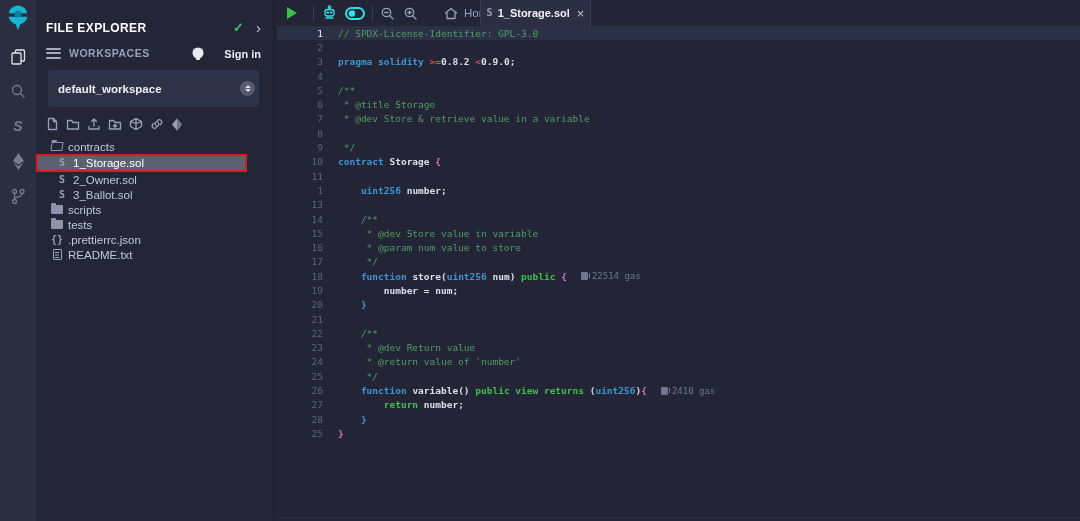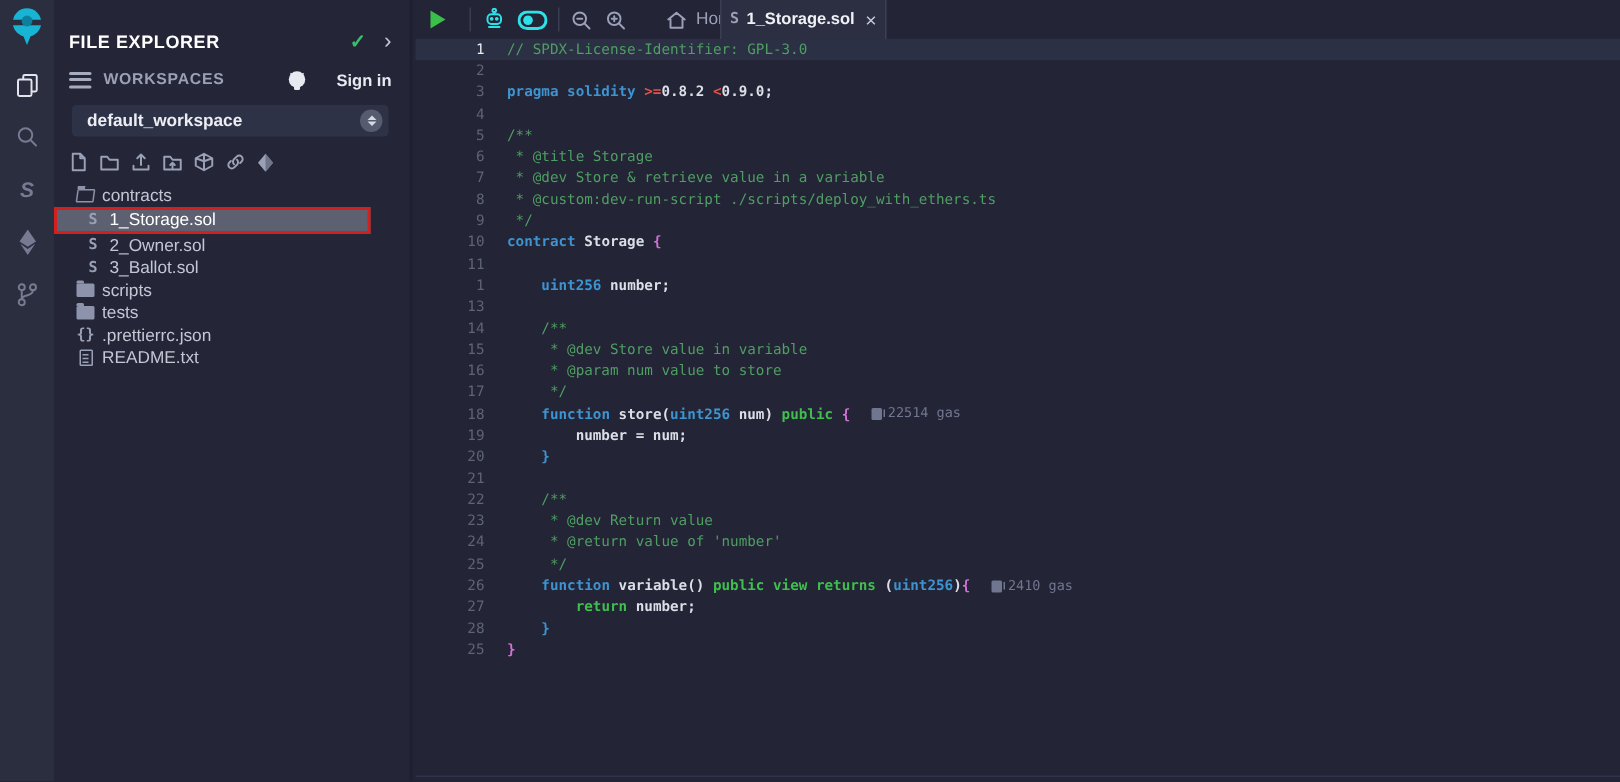--- a/index.html
+++ b/index.html
@@ -19,21 +19,21 @@
   .fp-header { display:flex; align-items:center; padding:7px 12px 4px 10px;margin-top:13px; }
   .fp-title { color:#ffffff; font-weight:bold; font-size:12px; letter-spacing:.4px; flex:1; }
   .fp-hicons { display:flex; align-items:center; gap:12px; }
   .check { color:#3dbd68; font-size:13px; font-weight:bold; cursor:pointer; }
   .chev { color:#c6c9d6; font-size:15px; line-height:10px; cursor:pointer; }
   .ws-row { display:flex; align-items:center; padding:6px 12px 4px 10px; }
   .burger { width:15px; margin-right:8px; cursor:pointer; }
   .burger div { height:2px; background:#a7abc0; margin:2.5px 0; border-radius:1px; }
   .ws-label { color:#9ba0b6; font-size:10.5px; font-weight:bold; letter-spacing:.5px; flex:1; }
   .signin { display:flex; align-items:flex-end; gap:19px; color:#e8eaf2; font-size:11px; font-weight:bold; cursor:pointer; }
-  .ws-select { margin:5px 14px 8px 12px; height:21px; background:#2e3247; border-radius:3px; display:flex; align-items:center; padding:0 4px 0 10px; cursor:pointer; }
+  .ws-select { margin:5px 14px 8px 12px; height:37px; background:#2e3247; border-radius:3px; display:flex; align-items:center; padding:0 4px 0 10px; cursor:pointer; }
   .ws-value { flex:1; color:#edeef4; font-size:11.5px; font-weight:bold; }
   .sortcirc { width:15px; height:15px; border-radius:50%; background:#565b6f; display:flex; flex-direction:column; align-items:center; justify-content:center; gap:1px; }
   .tri-up { width:0; height:0; border-left:3px solid transparent; border-right:3px solid transparent; border-bottom:3px solid #d8dae2; }
   .tri-dn { width:0; height:0; border-left:3px solid transparent; border-right:3px solid transparent; border-top:3px solid #d8dae2; }
   .fp-toolbar { display:flex; align-items:center; gap:7px; padding:2px 0 5px 10px; color:#9aa0b5; }
   .fp-toolbar svg { cursor:pointer; }
 
   .tree { margin-top:3px; }
   .tr { display:flex; align-items:center; height:15px; padding-left:14px; color:#c3c7d4; font-size:11.5px; cursor:pointer; white-space:nowrap; }
   .tr.ind1 { padding-left:19px; }
@@ -282,21 +282,21 @@
   </div>
 
   <div class="code">
       <div class="line current"><span class="ln">1</span><span class="lc"><span class="c">// SPDX-License-Identifier: GPL-3.0</span></span></div>
       <div class="line"><span class="ln">2</span><span class="lc"></span></div>
       <div class="line"><span class="ln">3</span><span class="lc"><span class="k">pragma solidity </span><span class="o">&gt;=</span><span class="w">0.8.2 </span><span class="o">&lt;</span><span class="w">0.9.0;</span></span></div>
       <div class="line"><span class="ln">4</span><span class="lc"></span></div>
       <div class="line"><span class="ln">5</span><span class="lc"><span class="c">/**</span></span></div>
       <div class="line"><span class="ln">6</span><span class="lc"><span class="c"> * @title Storage</span></span></div>
       <div class="line"><span class="ln">7</span><span class="lc"><span class="c"> * @dev Store &amp; retrieve value in a variable</span></span></div>
-      <div class="line"><span class="ln">8</span><span class="lc"><span class="c"> * @custom:dev-run-script ./scripts/deploy_with_ethers.ts</span></span></div>
+      <div class="line"><span class="ln">8</span></div>
       <div class="line"><span class="ln">9</span><span class="lc"><span class="c"> */</span></span></div>
       <div class="line"><span class="ln">10</span><span class="lc"><span class="k">contract</span><span class="w"> Storage </span><span class="b">{</span></span></div>
       <div class="line"><span class="ln">11</span><span class="lc"></span></div>
       <div class="line"><span class="ln">1</span><span class="lc"><span class="w">    </span><span class="k">uint256</span><span class="w"> number;</span></span></div>
       <div class="line"><span class="ln">13</span><span class="lc"></span></div>
       <div class="line"><span class="ln">14</span><span class="lc"><span class="c">    /**</span></span></div>
       <div class="line"><span class="ln">15</span><span class="lc"><span class="c">     * @dev Store value in variable</span></span></div>
       <div class="line"><span class="ln">16</span><span class="lc"><span class="c">     * @param num value to store</span></span></div>
       <div class="line"><span class="ln">17</span><span class="lc"><span class="c">     */</span></span></div>
       <div class="line"><span class="ln">18</span><span class="lc"><span class="w">    </span><span class="k">function</span><span class="w"> store(</span><span class="k">uint256</span><span class="w"> num) </span><span class="g">public</span><span class="w"> </span><span class="b">{</span></span><span class="gas"><span class="pump"></span><span>22514 gas</span></span></div>

